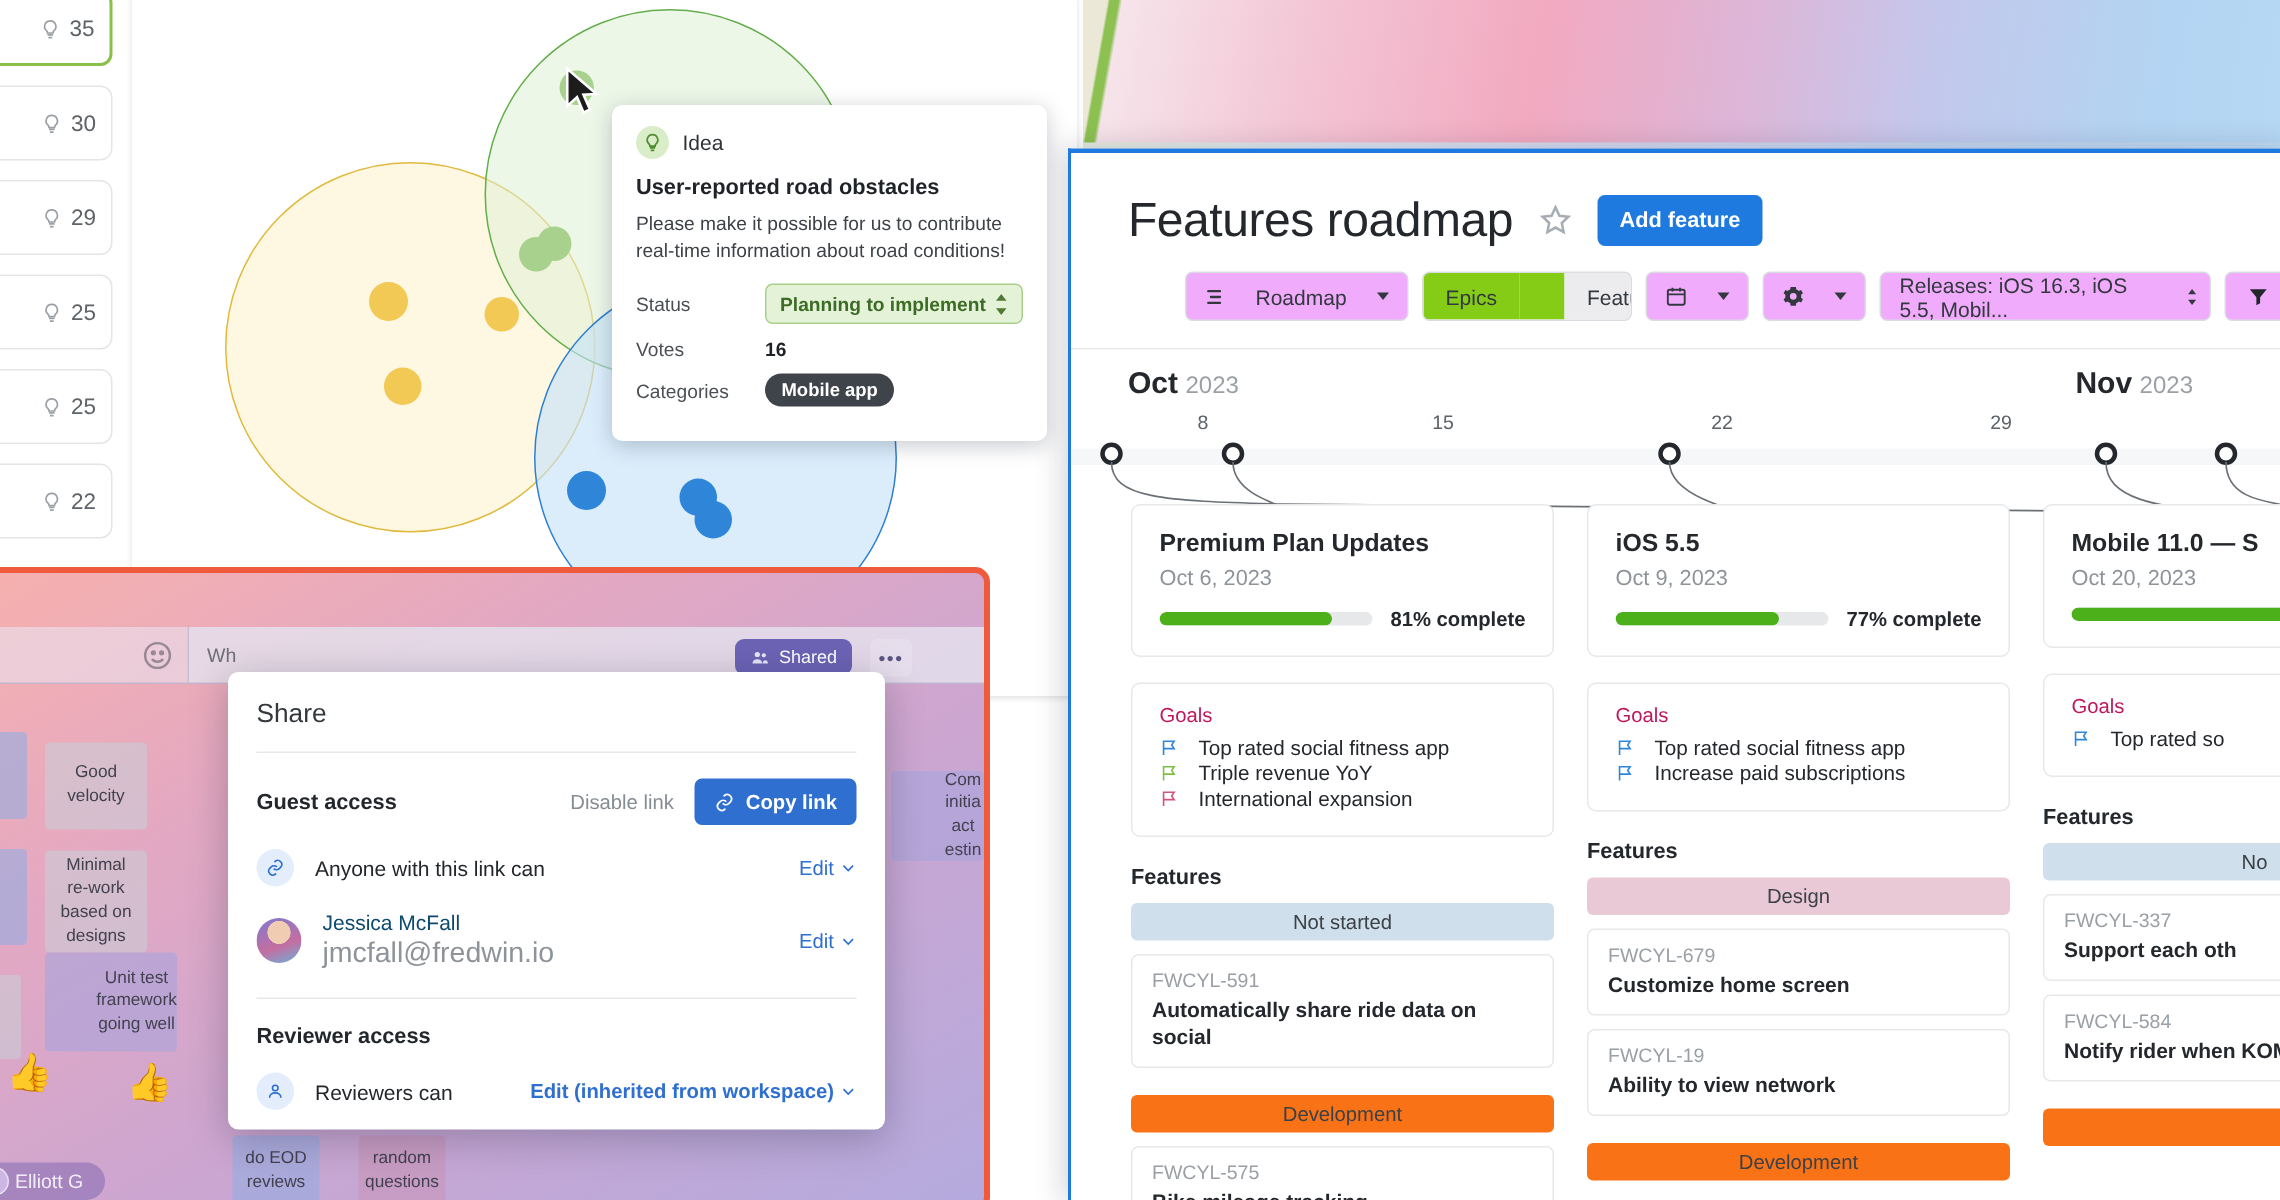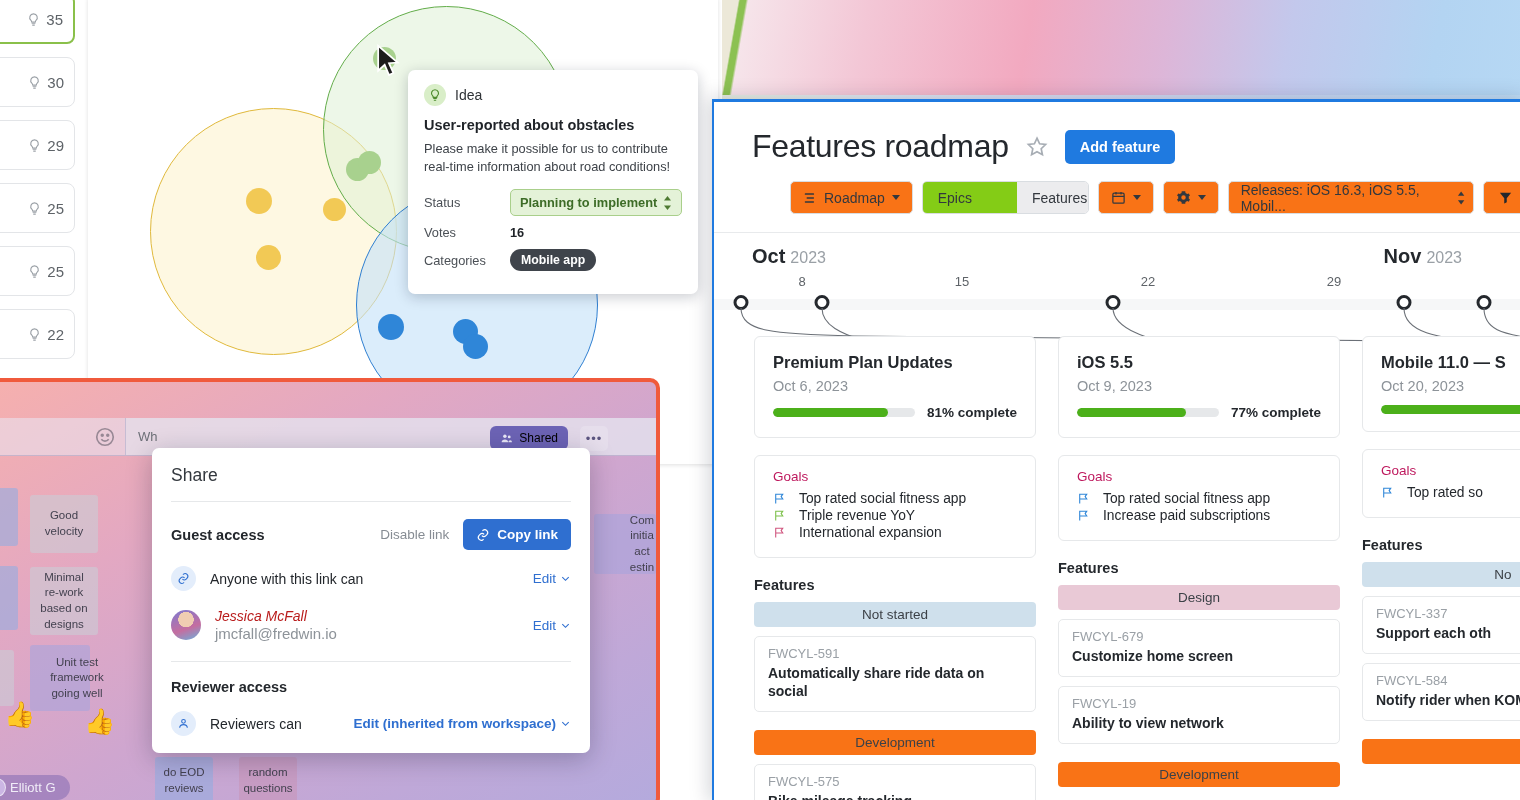--- a/index.html
+++ b/index.html
@@ -93,21 +93,21 @@
     background: rgba(233,231,244,.55); border-bottom:1px solid rgba(160,155,190,.5);
     display:flex; align-items:center;
   }
   .wb-emoji { position:absolute; left:102px; top:8px; width:22px; height:22px; opacity:.55; }
   .wb-input {
     position:absolute; left:133px; top:0; bottom:0; right:0;
     background: rgba(226,226,236,.55); display:flex; align-items:center; padding-left:12px;
     font-size:13px; color:#6d7078; border-left:1px solid rgba(160,155,190,.45);
   }
   .wb-shared {
-    position:absolute; right:88px; top:44px; background:#6c63b5; color:#000000;
+    position:absolute; right:88px; top:44px; background:#6c63b5; color:#ffffff;
     border-radius:6px; font-size:12px; padding:5px 10px; display:flex; align-items:center; gap:6px;
   }
   .wb-more {
     position:absolute; right:48px; top:44px; width:28px; height:25px;
     border-radius:5px; background: rgba(255,255,255,.18); color:#5c5580;
     display:flex; align-items:center; justify-content:center; font-size:13px; letter-spacing:1px;
   }
   .sticky {
     position:absolute; border-radius:3px; font-size:11.5px; line-height:1.35;
     text-align:center; padding:7px 6px; color:#43414f;
@@ -144,22 +144,22 @@
   }
   .sd-row { display:flex; align-items:center; padding: 16px 0 0; }
   .sd-avatar-circ {
     width:25px;height:25px;border-radius:50%;background:#e3edfb;
     display:flex;align-items:center;justify-content:center; flex:0 0 auto;
   }
   .sd-photo { width:30px; height:30px; border-radius:50%; flex:0 0 auto;
     background: radial-gradient(circle at 50% 32%, #f0cdb2 0 30%, transparent 31%),
                 linear-gradient(160deg,#7e7ad0 0%, #c46ea0 60%, #6ab0dc 100%); }
   .sd-row .sd-txt { flex:1; margin-left:14px; }
-  .sd-name { font-size:14px; color:#b91c1c;font-style:italic; }
-  .sd-sub  { font-size:15px; color:#8d9399; margin-top:1px; }
+  .sd-name { font-size:14px; color:#0c4a6e; }
+  .sd-sub  { font-size:19px; color:#8d9399; margin-top:1px; }
   .sd-lbl  { font-size:14px; color:#23272c; }
   .sd-edit { font-size:13.5px; color:#2f6fd0; display:flex; align-items:center; gap:4px; }
   .sd-edit.bold { font-weight:bold; }
 
   
   .rm-window {
     position:absolute; left:712px; top:99px; width:816px; height:705px;
     background:#fff; border-top:3px solid #1f7ae0; border-left:2px solid #1f7ae0;
     box-shadow: -4px -2px 18px rgba(10,20,40,.17);
     overflow:hidden;
@@ -167,22 +167,22 @@
   .rm-head { padding: 26px 0 0 38px; }
   .rm-title-row { display:flex; align-items:center; gap:16px; }
   .rm-title { font-size:32px; font-weight:normal; color:#24282d; letter-spacing:-.3px; }
   .rm-star { width:24px; height:24px; }
   .rm-add {
     background:#1f7ae0; color:#fff; font-size:14.5px; font-weight:bold;
     border:none; border-radius:5px; padding:9px 15px;
   }
   .rm-toolbar { display:flex; align-items:center; gap:9px; padding: 16px 0 0 38px; }
   .tb-btn {
-    background:#f97316; border:1px solid #d9dde1; border-radius:5px;
-    height:33px; display:flex; align-items:center; gap:7px; padding: 0 12px;
+    background:#f0abfc; border:1px solid #d9dde1; border-radius:5px;
+    height:33px; display:flex; align-items:center; gap:20px; padding: 0 12px;
     font-size:14px; color:#33383e;
   }
   .tb-group { display:flex; border:1px solid #d9dde1; border-radius:5px; overflow:hidden; height:33px; }
   .tb-group > div { display:flex; align-items:center; padding:0 15px; font-size:14px; color:#33383e; background:#84cc16; }
   .tb-group > div.sel { background:#ececee; }
   .tb-sep { width:1px; background:#d9dde1; }
   .caret { width:0;height:0;border-left:4px solid transparent;border-right:4px solid transparent;border-top:5px solid #33383e; }
 
   .rm-timeline { position:relative; margin-top:18px; border-top:1px solid #e8eaec; }
   .tl-months { display:flex; align-items:baseline; justify-content:space-between; padding: 12px 38px 0 38px; }
@@ -291,21 +291,21 @@
 
     <div class="idea-tip">
       <div class="tip-head">
         <div class="tip-badge">
           <svg viewBox="0 0 24 24" width="14" height="14" fill="none" stroke="#4e8c2e" stroke-width="2">
             <path d="M9 18h6M10 21h4M12 3a6 6 0 0 0-4 10.5c.8.8 1 1.5 1 2.5h6c0-1 .2-1.7 1-2.5A6 6 0 0 0 12 3z"></path>
           </svg>
         </div>
         <span class="tip-kind">Idea</span>
       </div>
-      <div class="tip-title">User-reported about obstacles</div>
+      <div class="tip-title">User-reported road obstacles</div>
       <div class="tip-desc">Please make it possible for us to contribute real-time information about road conditions!</div>
       <div class="row">
         <span class="lbl">Status</span>
         <div class="status-select">
           <span>Planning to implement</span>
           <svg width="9" height="14" viewBox="0 0 9 14" fill="#4e7a33">
             <path d="M4.5 0 L8 4.5 L1 4.5 Z"></path>
               <path d="M4.5 14 L8 9.5 L1 9.5 Z"></path>
           </svg>
         </div>
@@ -339,21 +339,21 @@
             <circle cx="17" cy="9" r="2.6"></circle>
           <path d="M3 19c0-3.3 2.7-5.2 6-5.2s6 1.9 6 5.2z"></path>
             <path d="M15.5 19c0-2.4 1.4-4 3.5-4s3 1.6 3 4z"></path>
         </svg>
         <span>Shared</span>
       </div>
       <div class="wb-more">•••</div>
 
       <div class="sticky grey" style="left:38px;top:113px;width:68px;height:58px;">Good velocity</div>
       <div class="sticky grey" style="left:38px;top:185px;width:68px;height:68px;">Minimal re-work based on designs</div>
-      <div class="sticky lav" style="left:38px;top:263px;width:60px;height:66px;">Unit test framework going well</div>
+      <div class="sticky lav" style="left:38px;top:253px;width:88px;height:66px;">Unit test framework going well</div>
       <div class="sticky blue" style="left:-26px;top:106px;width:52px;height:58px;"></div>
       <div class="sticky blue" style="left:-26px;top:184px;width:52px;height:64px;"></div>
       <div class="sticky grey" style="left:-26px;top:268px;width:48px;height:56px;"></div>
       <div class="sticky blue" style="left:163px;top:375px;width:58px;height:48px;">do EOD reviews</div>
       <div class="sticky pink" style="left:247px;top:375px;width:58px;height:48px;">random questions</div>
       <div class="sticky lav" style="left:602px;top:132px;width:62px;height:60px;">Com initia act estin</div>
 
       <span class="thumb" style="left:12px;top:318px;">👍</span>
       <span class="thumb" style="left:92px;top:325px;">👍</span>
 

